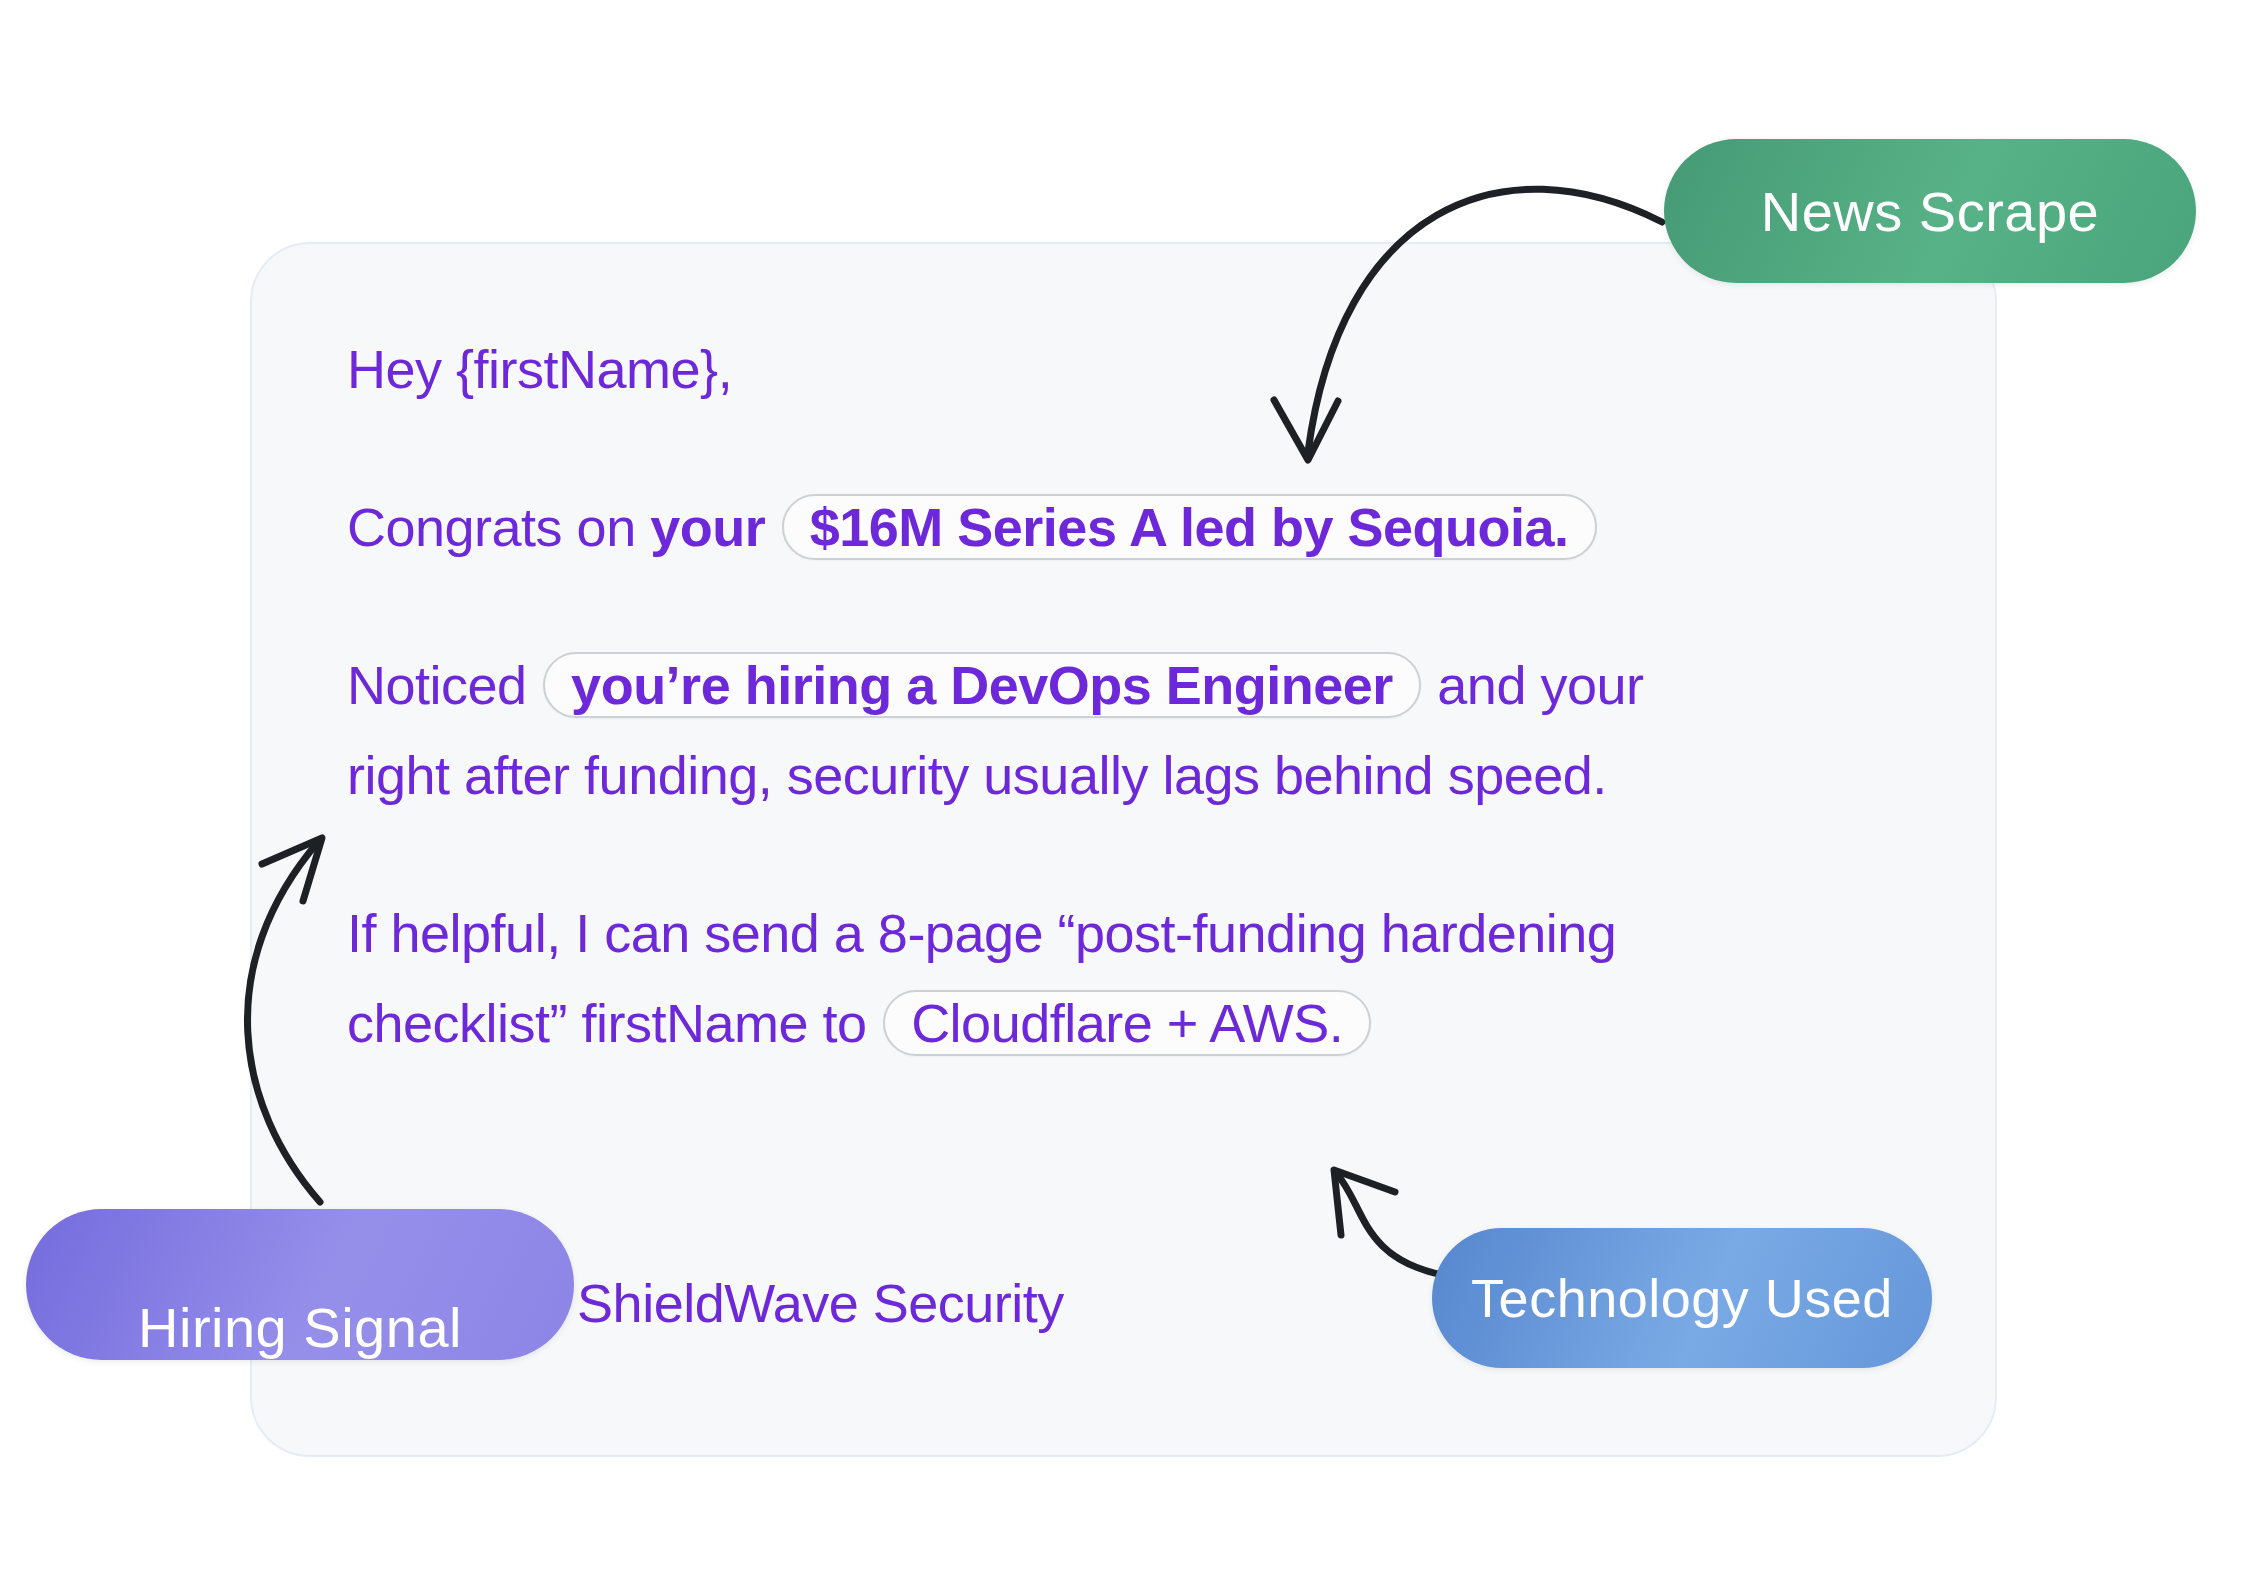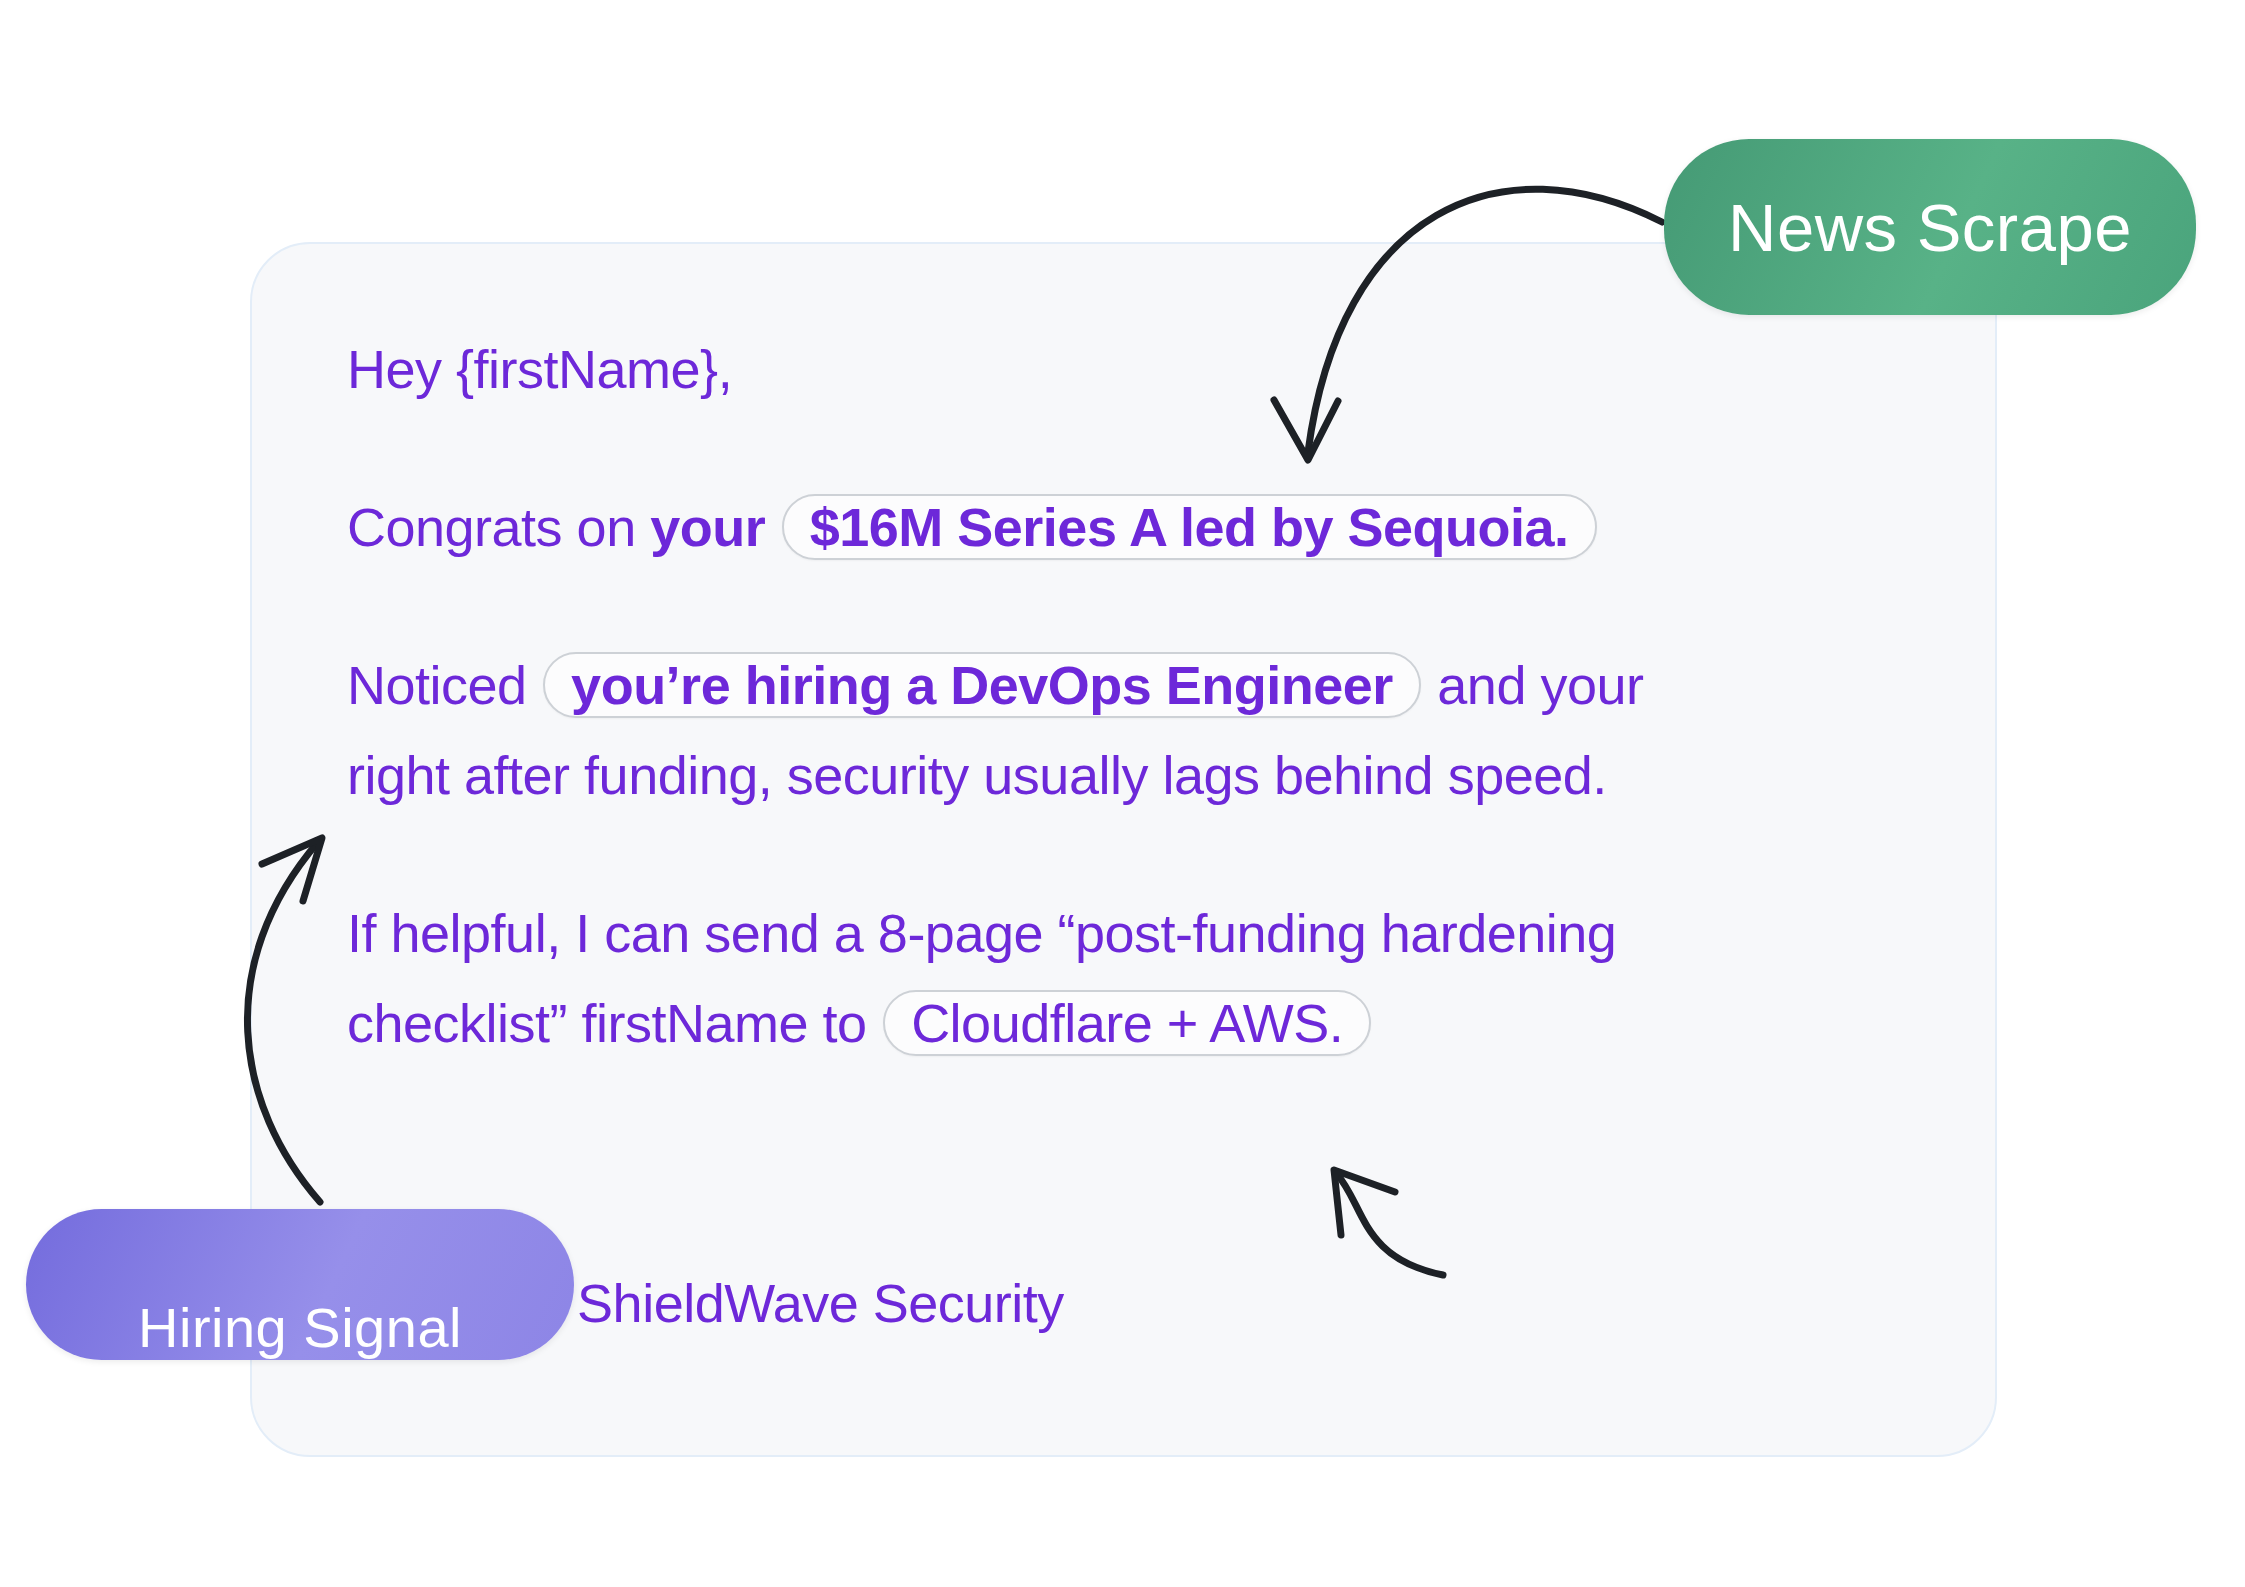--- a/index.html
+++ b/index.html
@@ -39,21 +39,21 @@
     box-shadow:0 1px 2px rgba(0,0,0,0.04);
   }
   .signature{margin-top:190px;line-height:90px;white-space:pre;}
   .badge{
     position:absolute;
     display:flex;align-items:center;justify-content:center;
     color:#ffffff;
     letter-spacing:0.5px;
     box-shadow:0 2px 6px rgba(0,0,0,0.08);
   }
-  .badge-news{left:1664px;top:139px;width:532px;height:176px;border-radius:85px;font-size:67px;}
+  .badge-news{left:1664px;top:139px;width:532px;height:144px;border-radius:85px;font-size:56px;}
   .badge-hiring{left:26px;top:1209px;width:548px;height:151px;border-radius:76px;font-size:56px;align-items:flex-end;}
   .badge-tech{left:1432px;top:1228px;width:500px;height:140px;border-radius:70px;font-size:54px;}
   .arrows{position:absolute;left:0;top:0;width:2245px;height:1587px;pointer-events:none;}
 </style>
 </head>
 <body>
 
 <div class="canvas">
 
   <div class="email-card">
@@ -87,14 +87,17 @@
     <path d="M 1443 1275 C 1360 1258, 1365 1205, 1336 1173" stroke="#1d2126" stroke-width="7" stroke-linecap="round"></path>
     <path d="M 1341 1235 L 1334 1170 L 1395 1192" stroke="#1d2126" stroke-width="7" stroke-linecap="round" stroke-linejoin="round"></path>
   </svg>
 
   <div class="badge badge-news" style="background: linear-gradient(115deg, rgb(69, 154, 117) 0%, rgb(88, 178, 135) 55%, rgb(74, 164, 124) 100%);">
     <span>News Scrape</span>
   </div>
   <div class="badge badge-hiring" style="background: linear-gradient(115deg, rgb(116, 108, 221) 0%, rgb(150, 143, 234) 55%, rgb(141, 133, 230) 100%);">
     <span>Hiring Signal</span>
   </div>
+  <div class="badge badge-tech" style="background: linear-gradient(115deg, rgb(86, 134, 206) 0%, rgb(122, 170, 229) 55%, rgb(100, 150, 218) 100%);">
+    <span>Technology Used</span>
+  </div>
 
 </div>
 
 </body></html>

